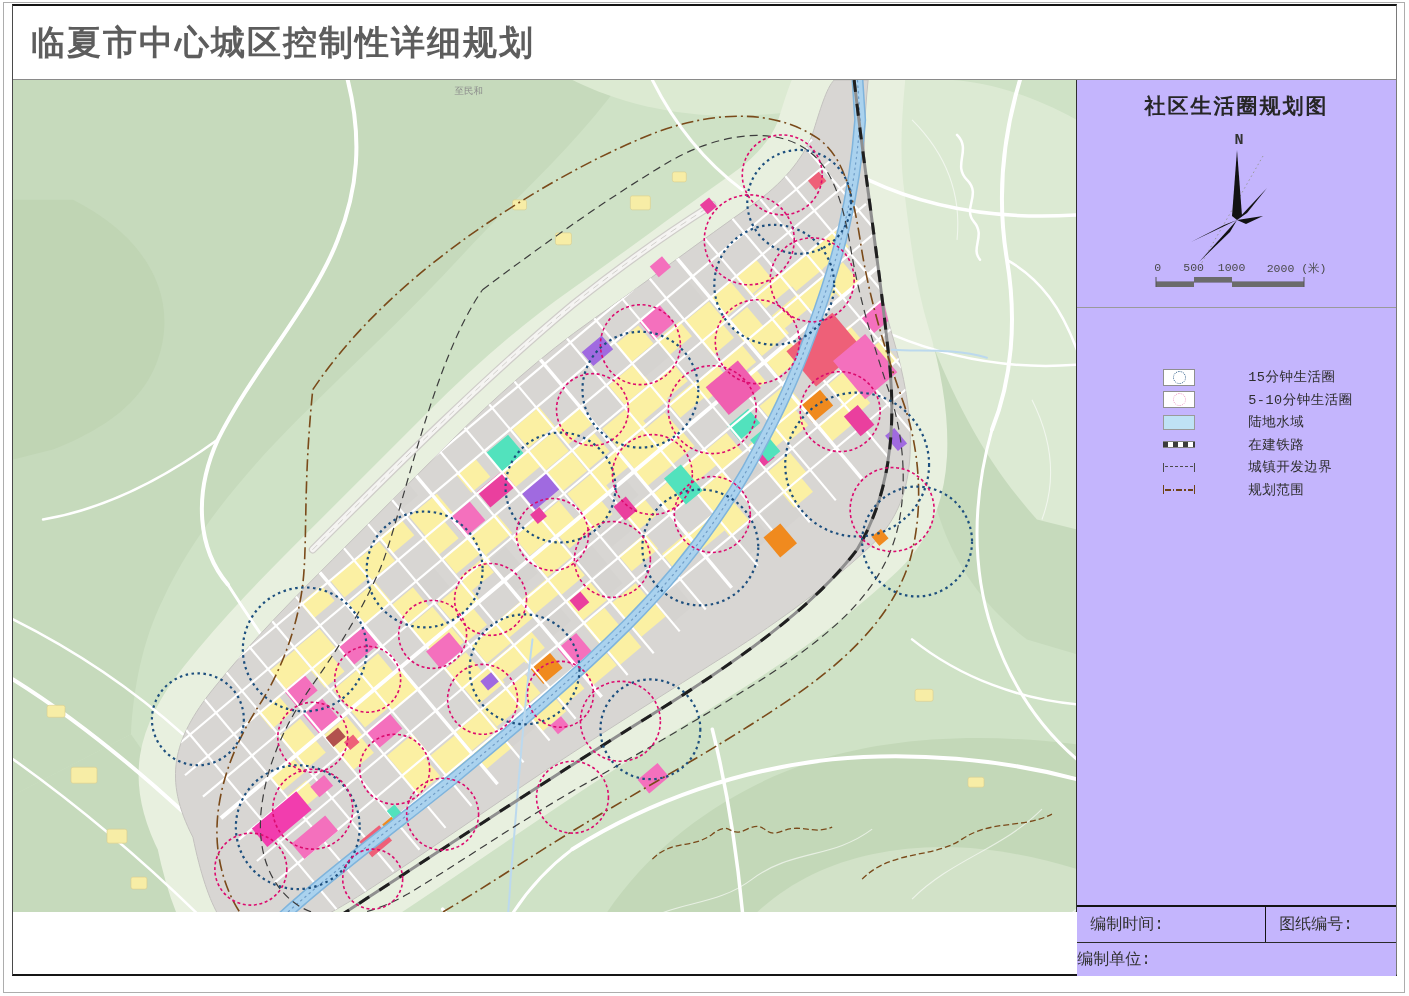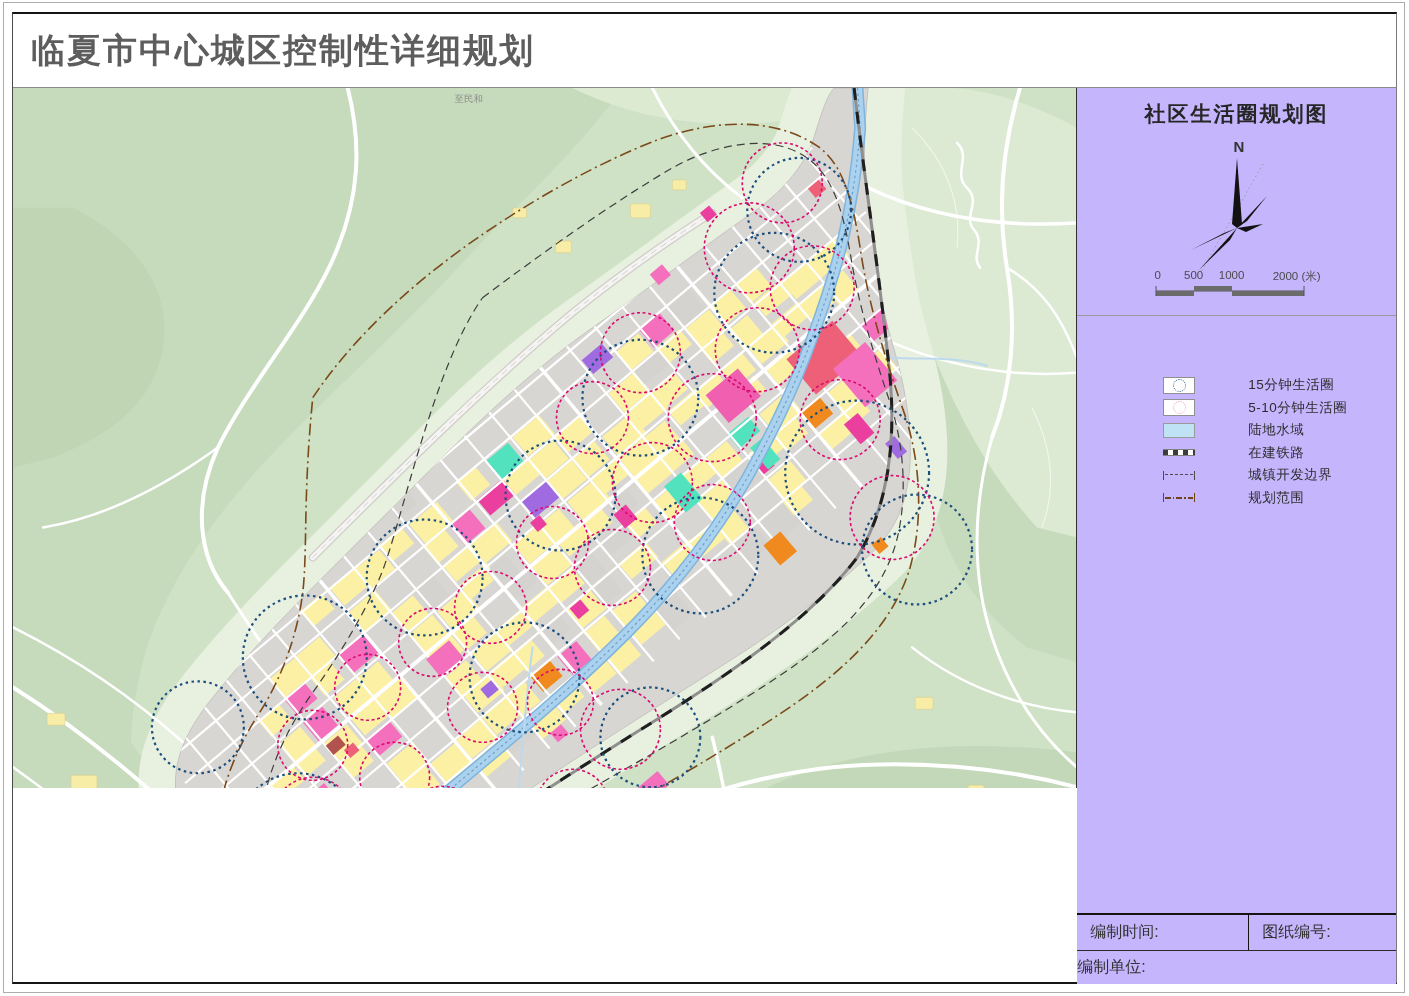--- a/index.html
+++ b/index.html
@@ -1,28 +1,28 @@
 <!DOCTYPE html>
 <html><head>
 <meta charset="utf-8">
 <style>
   html,body{margin:0;padding:0;background:#fff;}
   .page{position:relative;width:1409px;height:996px;background:#fff;
         font-family:"Liberation Sans",sans-serif;overflow:hidden;}
   .outer-border{position:absolute;left:3px;top:2px;right:4px;bottom:3px;
         border:1px solid #adadad;pointer-events:none;}
-  .frame{position:absolute;left:12px;top:12px;width:1385px;height:972px;
+  .frame{position:absolute;left:12px;top:4px;width:1385px;height:972px;
         border-top:2px solid #151515;border-bottom:2px solid #151515;
         border-left:1px solid #4a4a4a;border-right:1px solid #7a7a7a;
-        box-sizing:border-box;background:#fff;}
+        box-sizing:border-box;background:#fff;font-family:Liberation Mono, monospace;}
   .header{position:relative;height:74px;border-bottom:1px solid #8a8a8a;box-sizing:border-box;}
   .sheet-title{position:absolute;left:18px;top:14px;font-size:34px;font-weight:bold;
         color:#5d5d5d;letter-spacing:2px;white-space:pre;}
   .content{position:relative;display:flex;height:896px;}
-  .map-area{position:relative;width:1065px;height:700px;border-right:1px solid #2e2e2e;
+  .map-area{position:relative;width:1065px;height:832px;border-right:1px solid #2e2e2e;
         box-sizing:border-box;overflow:hidden;background:#22c55e;}
   .map-area svg{display:block;}
   .sidebar{position:relative;width:319px;height:896px;background:#c4b5fd;}
   .map-title{position:absolute;top:12px;left:0;right:0;text-align:center;
         font-size:21px;font-weight:bold;color:#262626;letter-spacing:2px;white-space:pre;}
   .compass{position:absolute;top:48px;left:50%;transform:translateX(-50%);}
   .scalebar{position:absolute;top:181px;left:50%;transform:translateX(-50%);width:170px;}
   .scale-labels{position:relative;height:14px;font-size:11.5px;color:#4a4a4a;}
   .scale-labels span{position:absolute;transform:translateX(-50%);white-space:pre;}
   .panel-sep{position:absolute;top:227px;left:0;right:0;border-top:1px solid #9a9a9a;}
@@ -42,21 +42,21 @@
   .sym-devb{height:9px;border-left:1.5px solid #4a4a4a;border-right:1.5px solid #4a4a4a;}
   .sym-devb i{position:absolute;left:1px;right:1px;top:3.5px;border-top:1.6px dashed #4a4a4a;}
   .sym-plan{height:9px;border-left:1.5px solid #6e4318;border-right:1.5px solid #6e4318;}
   .sym-plan i{position:absolute;left:1px;right:1px;top:3.8px;height:1.7px;
         background:repeating-linear-gradient(90deg,#6e4318 0 6px,transparent 6px 8px,#6e4318 8px 9.5px,transparent 9.5px 11.5px);}
   .lg-label{font-size:13.5px;color:#2d2d2d;letter-spacing:.5px;white-space:pre;}
   .title-block{position:absolute;left:0;right:0;bottom:0;height:71px;
         border-top:2px solid #141414;box-sizing:border-box;font-size:16px;color:#333;}
   .tb-row1{display:flex;height:35px;}
   .tb-cell{display:flex;align-items:center;padding-left:13px;box-sizing:border-box;white-space:pre;}
-  .tb-time{width:172px;border-right:1.5px solid #141414;}
+  .tb-time{width:189px;border-right:1.5px solid #141414;}
   .tb-sheet{flex:1;}
   .tb-row2{height:34px;border-top:1px solid #2a2a2a;display:flex;align-items:center;
         box-sizing:border-box;white-space:pre;}
   .rl{font-size:9.5px;fill:#8b8b8b;}
 </style>
 </head>
 <body>
 
 <div class="page">
   <div class="outer-border"></div>

